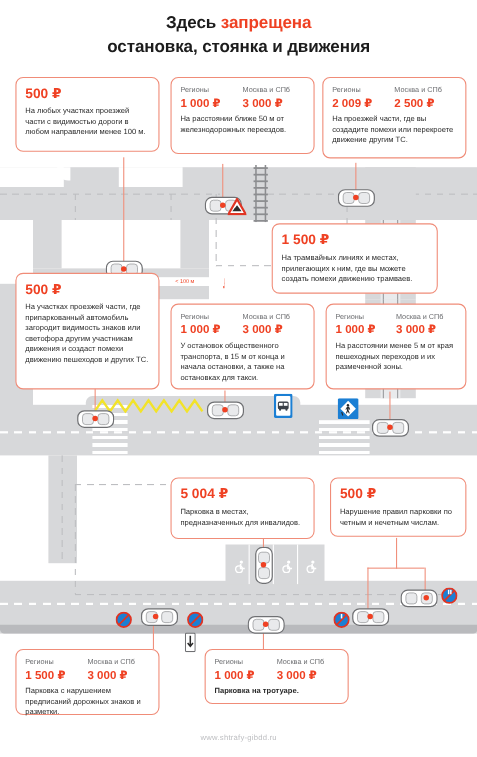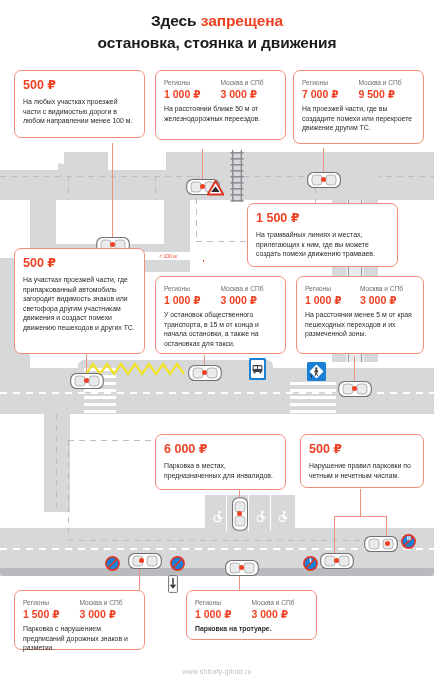--- a/index.html
+++ b/index.html
@@ -424,25 +424,25 @@
         <div class="col-p">3 000 ₽</div>
       </div>
     </div>
     <div class="desc" style="margin-top:3px;">На расстоянии ближе 50 м от железнодорожных переездов.</div>
   </div>
 
   <div class="card" style="left:293px;top:70px;width:131px;height:74px;">
     <div class="cols">
       <div class="col">
         <div class="col-h">Регионы</div>
-        <div class="col-p">7 000 ₽</div>
+        <div class="col-p">2 009 ₽</div>
       </div>
       <div class="col">
         <div class="col-h">Москва и СПб</div>
-        <div class="col-p">9 500 ₽</div>
+        <div class="col-p">2 500 ₽</div>
       </div>
     </div>
     <div class="desc" style="margin-top:3px;">На проезжей части, где вы создадите помехи или перекроете движение другим ТС.</div>
   </div>
 
   <div class="card" style="left:247px;top:203px;width:151px;height:64px;">
     <div class="price">1 500 ₽</div>
     <div class="desc">На трамвайных линиях и местах, прилегающих к ним, где вы можете создать помехи движению трамваев.</div>
   </div>
 
@@ -473,21 +473,21 @@
       </div>
       <div class="col">
         <div class="col-h">Москва и СПб</div>
         <div class="col-p">3 000 ₽</div>
       </div>
     </div>
     <div class="desc" style="margin-top:3px;">На расстоянии менее 5 м от края пешеходных переходов и их размеченной зоны.</div>
   </div>
 
   <div class="card" style="left:155px;top:434px;width:131px;height:56px;">
-    <div class="price">6 000 ₽</div>
+    <div class="price">5 004 ₽</div>
     <div class="desc">Парковка в местах, предназначенных для инвалидов.</div>
   </div>
 
   <div class="card" style="left:300px;top:434px;width:124px;height:54px;">
     <div class="price">500 ₽</div>
     <div class="desc">Нарушение правил парковки по четным и нечетным числам.</div>
   </div>
 
   <div class="card" style="left:14px;top:590px;width:131px;height:60px;">
     <div class="cols">

